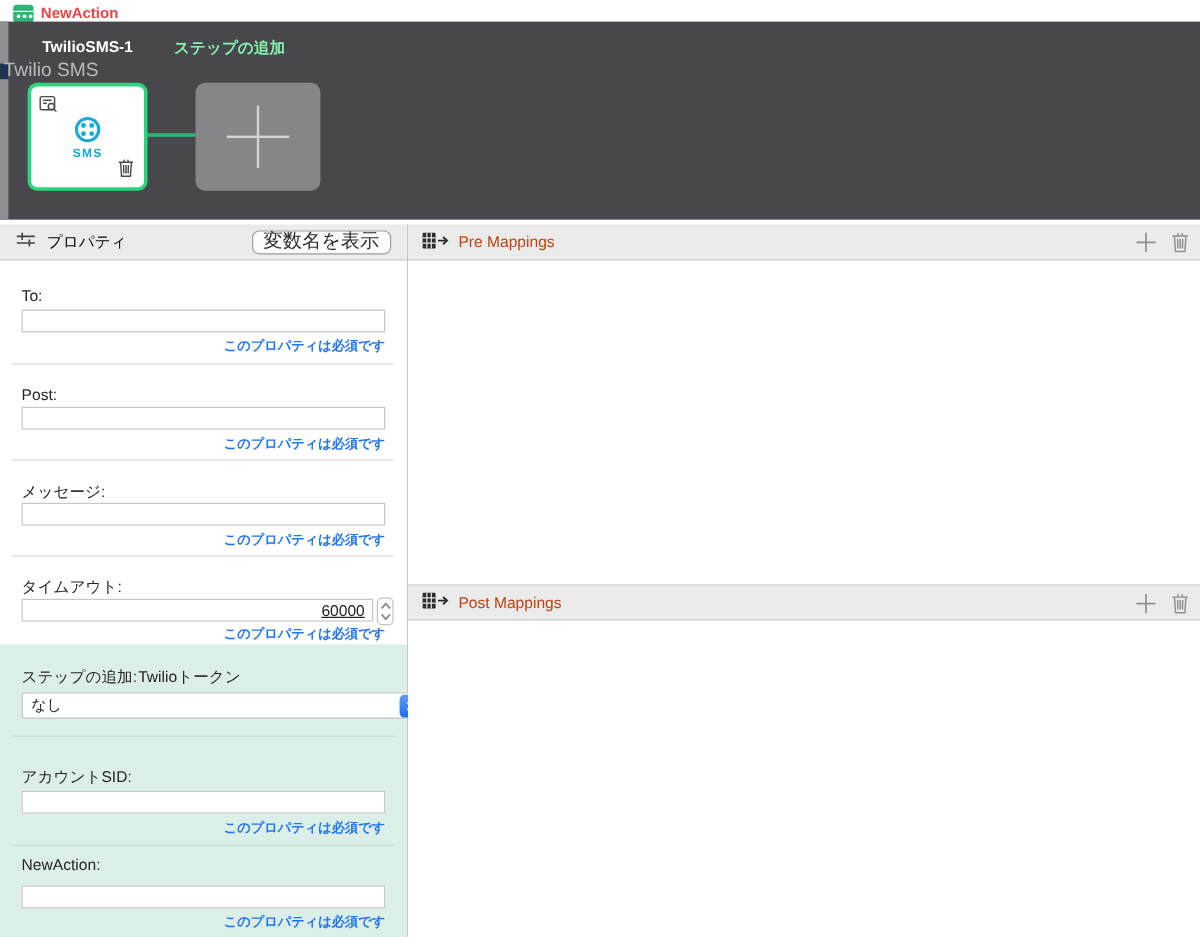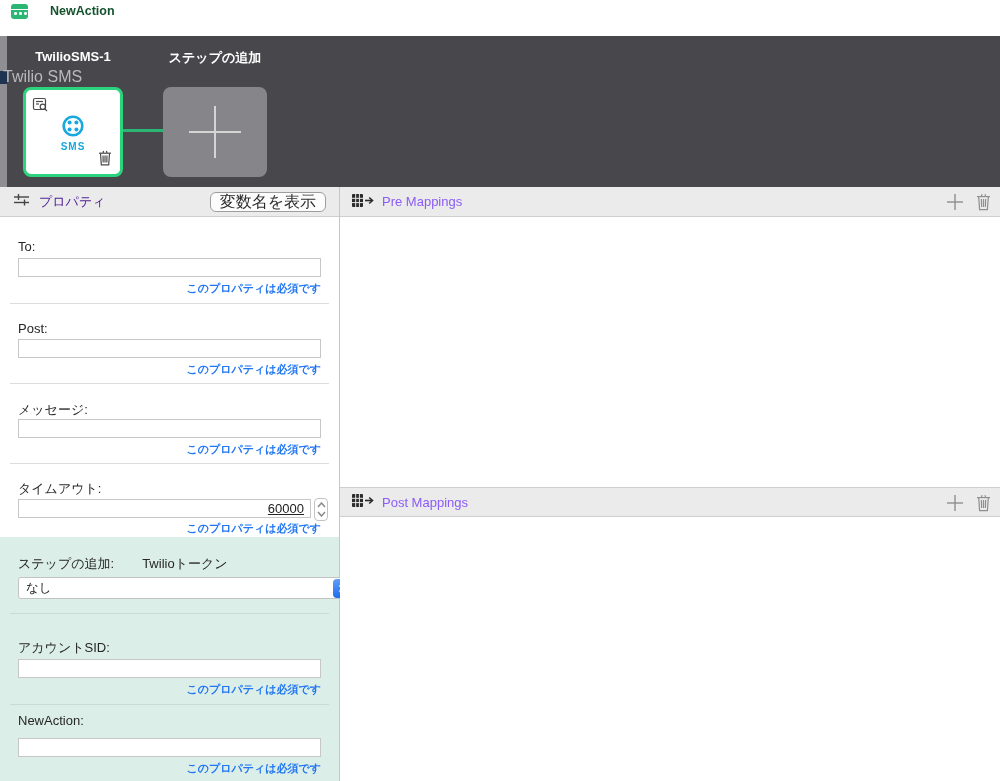--- a/index.html
+++ b/index.html
@@ -9,33 +9,33 @@
             overflow:hidden; font-size:13px; color:#2b2b2b; }
 
   
   .titlebar { position:absolute; left:0; top:0; width:1000px; height:22px;
               background:#ffffff; display:flex; align-items:center; }
   .app-icon { width:17px; height:15px; margin-left:11px; border-radius:3px;
               background:#2bb673; position:relative; }
   .app-icon .band { position:absolute; left:0; right:0; top:5px; height:1.5px; background:#ffffff; }
   .app-icon .dots { position:absolute; left:3px; top:8.5px; display:flex; gap:2.5px; }
   .app-icon .dots i { width:2.5px; height:2.5px; border-radius:50%; background:#ffffff; }
-  .app-title { margin-left:22px; font-weight:bold; font-size:12.5px; color:#14532d; }
-
-  
-  .canvas { position:absolute; left:0; top:36px; width:1000px; height:165px;
+  .app-title { margin-left:6px; font-weight:bold; font-size:12.5px; color:#ef4444; }
+
+  
+  .canvas { position:absolute; left:0; top:18px; width:1000px; height:165px;
             background:#48484c; }
   .edge-strip { position:absolute; left:0; top:0; width:7px; height:165px; background:#8f8f93; }
   .edge-notch { position:absolute; left:0; top:35px; width:7px; height:13px; background:#1d3350; }
   .node-title { position:absolute; left:3px; top:13px; width:140px; text-align:center;
                 color:#ffffff; font-weight:bold; font-size:13px; }
   .node-subtitle { position:absolute; left:3px; top:32px; width:140px; text-align:left;
                    color:#b9b9bc; font-size:16px; }
-  .addstep-title { position:absolute; left:145px; top:13px; width:140px; text-align:center;
-                   color:#ffffff; font-weight:bold; font-size:13px; }
+  .addstep-title { position:absolute; left:145px; top:13px; width:140px; text-align:left;
+                   color:#86efac; font-weight:bold; font-size:13px; }
   .node { position:absolute; left:23px; top:51px; width:100px; height:90px;
           background:#ffffff; border:3px solid #2bd47d; border-radius:8px; }
   .connector { position:absolute; left:123px; top:93px; width:40px; height:3px; background:#2bb673; }
   .add-tile { position:absolute; left:163px; top:51px; width:104px; height:90px;
               background:#85858a; border-radius:8px; }
   .add-plus-v { position:absolute; left:51px; top:19px; width:2px; height:52px; background:#d4d4d4; }
   .add-plus-h { position:absolute; left:26px; top:44px; width:52px; height:2px; background:#d4d4d4; }
   .node .inspect { position:absolute; left:6px; top:6px; }
   .node .twilio { position:absolute; left:35px; top:24px; }
   .node .sms { position:absolute; left:0; top:51px; width:94px; text-align:center;
@@ -43,57 +43,57 @@
   .node .node-trash { position:absolute; right:8px; bottom:5px; }
 
   
   .main { position:absolute; left:0; top:187px; width:1000px; height:594px; background:#ffffff; }
   .vdivider { position:absolute; left:339px; top:0; width:1px; height:594px; background:#c6c6c6; }
 
   .panel-header { position:absolute; height:30px; background:#ebebeb;
                   border-bottom:1px solid #cfcfcf; display:flex; align-items:center; }
   .left-header { left:0; top:0; width:339px; }
   .left-header .hicon { margin-left:13px; }
-  .left-header .htitle { margin-left:9px; font-size:13px; color:#4c1d95;text-align:right; }
+  .left-header .htitle { margin-left:9px; font-size:13px; color:#000000;text-align:right; }
   .show-vars-btn { position:absolute; right:13px; top:5px; height:20px; padding:0 9px;
                    background:#fcfcfc; border:1px solid #9e9e9e; border-radius:6px;
                    font-size:16px; color:#2b2b2b; line-height:18px; cursor:default; }
 
   
   .lp { position:absolute; left:0; top:0; width:339px; height:594px; background:#ffffff; }
   .mint { position:absolute; left:0; top:350px; width:339px; height:244px; background:#dceee8; }
   .flabel { position:absolute; left:18px; font-size:13px; color:#262626; }
   .finput { position:absolute; left:18px; width:303px; height:19px; background:#ffffff;
             border:1px solid #c7c7c7; font-size:13px; padding:0 4px; color:#222; outline:none; }
   .freq { position:absolute; right:18px; width:303px; text-align:right; color:#2176f3;
           font-size:11px; font-weight:bold; }
   .fsep { position:absolute; left:10px; width:319px; height:1px; background:#dddddd; }
   .num-input { width:293px; text-align:right; padding-right:6px; }
   .stepper { position:absolute; left:314px; top:311px; width:14px; height:23px;
              background:#ffffff; border:1px solid #c3c3c3; border-radius:4px;
              display:flex; flex-direction:column; align-items:center; justify-content:center; }
   .stepper svg { display:block; }
   .basic-row { position:absolute; left:18px; top:368px; font-size:13px; color:#262626; }
-  .basic-row .sub { margin-left:28px; }
+  .basic-row .sub { margin-left:1px; }
   .selectbox { position:absolute; left:18px; top:390px; width:336px; height:22px;
                background:#ffffff; border:1px solid #c3c3c3; border-radius:3px;
                display:flex; align-items:center; }
   .selectbox .sel-text { margin-left:7px; font-size:12.5px; color:#222; flex:1; }
   .sel-control { width:19px; height:19px; margin-right:1px; border-radius:4px;
                  background:linear-gradient(#5f9ef8,#1e6cf0);
                  display:flex; align-items:center; justify-content:center; }
 
   
   .rp { position:absolute; left:340px; top:0; width:660px; height:594px; }
   .map-header { position:absolute; left:0; width:660px; height:30px; background:#ebebeb;
                 border-bottom:1px solid #cfcfcf; display:flex; align-items:center; }
   .map-header.pre { top:0; }
   .map-header.post { top:300px; border-top:1px solid #cfcfcf; }
   .map-header .micon { margin-left:12px; }
-  .map-header .mtitle { margin-left:8px; font-size:13px; color:#8b5cf6; }
+  .map-header .mtitle { margin-left:8px; font-size:13px; color:#c2410c; }
   .map-plus { position:absolute; right:36px; top:6px; }
   .map-trash { position:absolute; right:9px; top:6px; }
   .map-body { position:absolute; left:0; width:660px; background:#ffffff; }
   .map-body.pre { top:31px; height:269px; }
   .map-body.post { top:331px; height:263px; }
 </style>
 </head>
 <body>
 
 <div class="screen">

